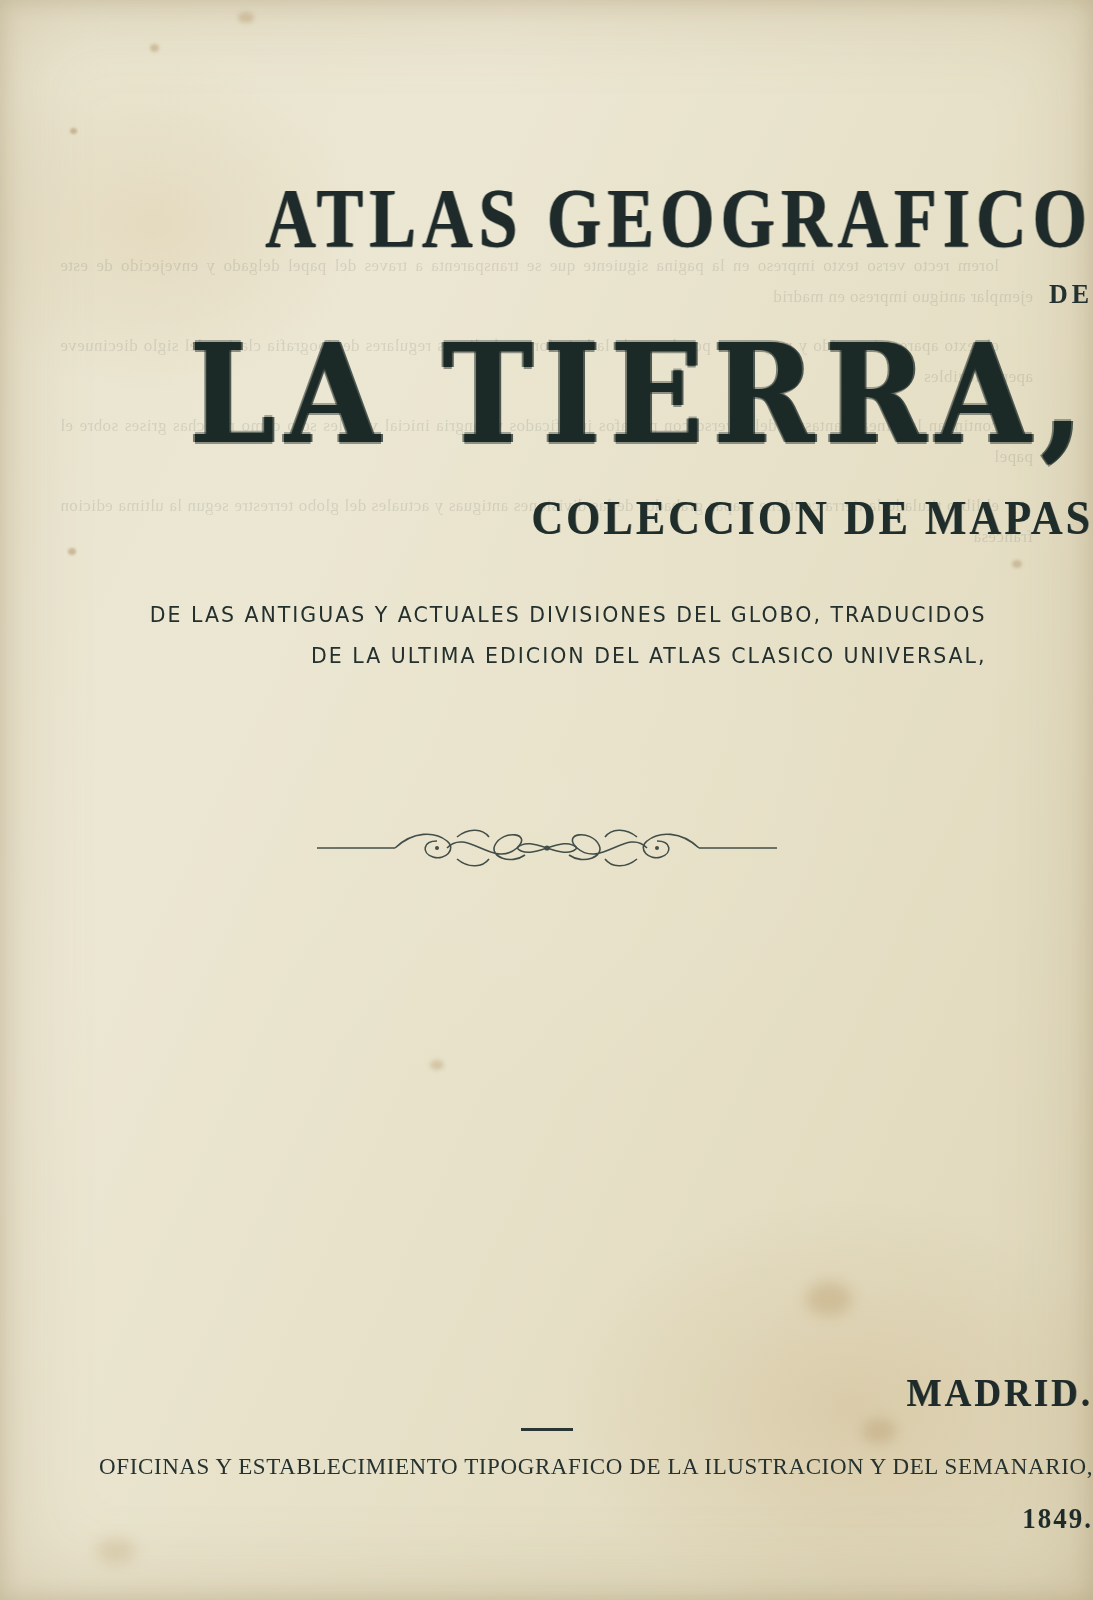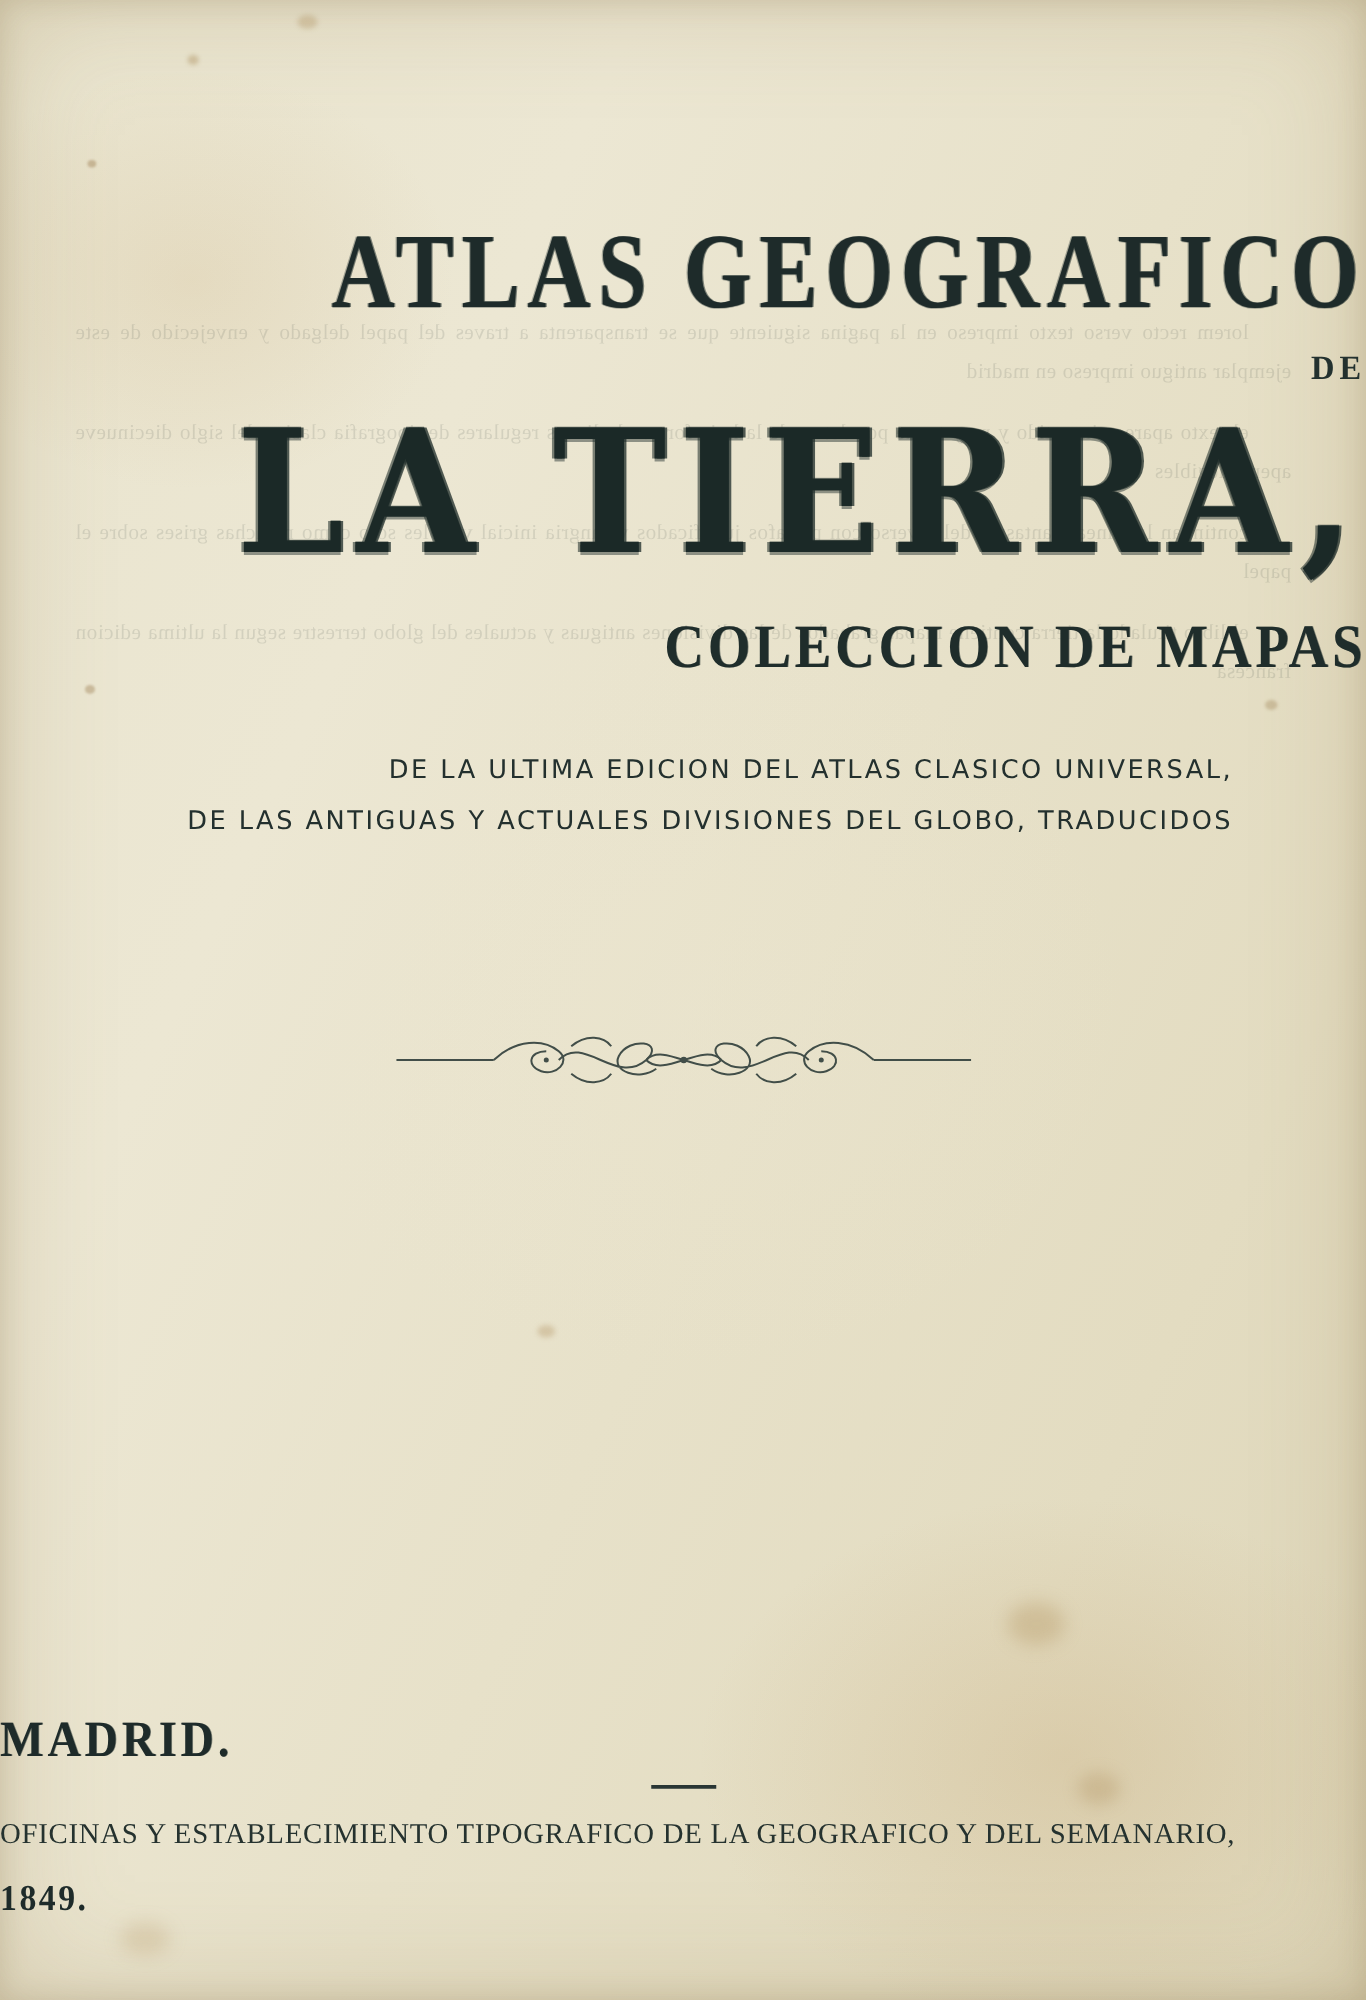--- a/index.html
+++ b/index.html
@@ -147,21 +147,21 @@
   }
   .ornament svg { display: block; width: 100%; height: 100%; }
 
   
   .imprint {
     position: absolute;
     left: 0;
     right: 0;
     bottom: 66px;
     z-index: 4;
-    text-align: left;
+    text-align: right;
   }
   .imprint-city {
     font-family: "Liberation Serif", serif;
     font-weight: bold;
     font-size: 37px;
     letter-spacing: 3px;
     color: #1e2b2a;
     transform: scaleY(1.1);
     margin-bottom: 12px;
     text-shadow: 0.6px 0 0 rgba(30,43,42,0.5);
@@ -225,22 +225,22 @@
 
     <div class="title-main">ATLAS GEOGRAFICO</div>
 
     <div class="word-de">DE</div>
 
     <div class="title-huge">LA TIERRA,</div>
 
     <div class="subtitle-1">COLECCION DE MAPAS</div>
 
     <div class="subtitle-block">
+      <span class="ln">DE LAS ANTIGUAS Y ACTUALES DIVISIONES DEL GLOBO, TRADUCIDOS</span>
       <span class="ln">DE LA ULTIMA EDICION DEL ATLAS CLASICO UNIVERSAL,</span>
-      <span class="ln">DE LAS ANTIGUAS Y ACTUALES DIVISIONES DEL GLOBO, TRADUCIDOS</span>
     </div>
 
     <div class="ornament">
       <svg viewBox="0 0 460 54" preserveAspectRatio="none">
         <g fill="none" stroke="currentColor" stroke-width="1.6">
           <path d="M0 27 L78 27"></path>
           <path d="M382 27 L460 27"></path>
           <path d="M78 27 C 96 10, 118 10, 130 20 C 140 28, 128 40, 116 36 C 104 32, 106 20, 120 20"></path>
           <path d="M382 27 C 364 10, 342 10, 330 20 C 320 28, 332 40, 344 36 C 356 32, 354 20, 340 20"></path>
           <path d="M130 27 C 150 6, 176 48, 200 27 C 216 12, 186 8, 178 24 C 172 36, 194 44, 208 34"></path>
@@ -258,18 +258,18 @@
           <circle cx="340" cy="27" r="2"></circle>
         </g>
       </svg>
     </div>
 
   </div>
 
   <div class="imprint">
     <div class="imprint-city">MADRID.</div>
     <div class="rule-short"></div>
-    <div class="imprint-line">OFICINAS Y ESTABLECIMIENTO TIPOGRAFICO DE LA GEOGRAFICO Y DEL SEMANARIO,</div>
+    <div class="imprint-line">OFICINAS Y ESTABLECIMIENTO TIPOGRAFICO DE LA ILUSTRACION Y DEL SEMANARIO,</div>
     <div class="imprint-year">1849.</div>
   </div>
 
   <div class="edge-shade"></div>
 </div>
 
 </body></html>

